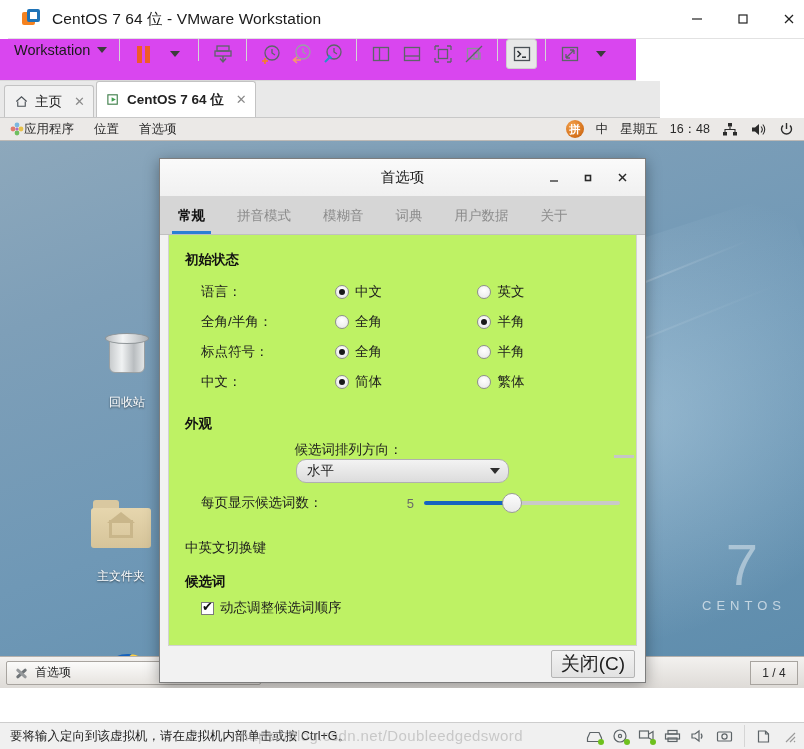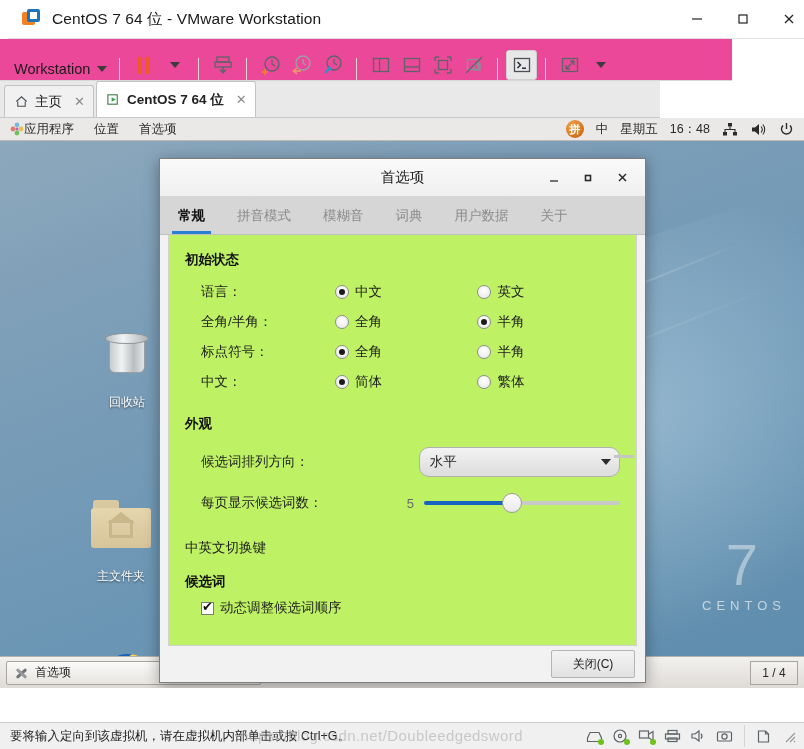--- a/index.html
+++ b/index.html
@@ -21,23 +21,23 @@
   .vm-logo .sq1 { position: absolute; left: 0; top: 3px; width: 13px; height: 13px; background: #f58220; border-radius: 2px; }
   .vm-logo .sq2 { position: absolute; left: 5px; top: 0px; width: 13px; height: 13px; border: 3px solid #1f73b7; border-radius: 2px; background: #fff; }
   .vm-title { margin-left: 10px; font-size: 15.5px; color: #1a1a1a; letter-spacing: .1px; }
   .vm-wctrls { margin-left: auto; display: flex; height: 100%; }
   .vm-wbtn { width: 46px; height: 100%; display: flex; align-items: center; justify-content: center;
              font-size: 14px; color: #222; }
   .vm-wbtn svg { display: block; }
 
   
   .vm-toolbar {
-    position: absolute; left: 0; top: 39px; width: 732px; height: 42px;
-    background: #ec4899; border-bottom: 1px solid #d8d8d8;
-    display: flex; align-items: flex-end; padding-left: 10px;
+    position: absolute; left: 0; top: 39px; width: 636px; height: 42px;
+    background: #d946ef; border-bottom: 1px solid #d8d8d8;
+    display: flex; align-items: flex-start; padding-left: 10px;
   }
   .tb-menu { font-size: 14.5px; color: #1a1a1a; padding: 3px 4px; display: flex; align-items: center; gap: 7px; }
   .caret { width: 0; height: 0; border-left: 5px solid transparent; border-right: 5px solid transparent;
            border-top: 6px solid #3c3c3c; }
   .tb-sep { width: 1px; height: 22px; background: #d5d5d5; margin: 0 8px; }
   .tb-btn { width: 31px; height: 30px; display: flex; align-items: center; justify-content: center; border-radius: 3px; }
   .tb-btn.active { background: #e8e8e8; border: 1px solid #cfcfcf; }
   .pause-ico { display: flex; gap: 3px; }
   .pause-ico i { display: block; width: 5px; height: 17px; background: #f05a28; }
 
@@ -200,21 +200,21 @@
   .track .knob { position: absolute; left: 45%; top: -8px; margin-left: -10px; width: 20px; height: 20px;
                  border-radius: 50%; background: linear-gradient(180deg,#fdfdfd,#e9e9e9); border: 1px solid #9b9b9b; }
   .sub-h { font-size: 13.5px; color: #1d1d1d; margin: 16px 0 4px 0; }
   .cb-row { display: flex; align-items: center; gap: 6px; padding-left: 16px; font-size: 13.5px; color: #1d1d1d; }
   .chk { width: 13px; height: 13px; border: 1px solid #7b7b7b; background: #fff; flex: none;
          position: relative; }
   .chk.on:after { content: "✔"; position: absolute; left: 0px; top: -4px; font-size: 13px; color: #111; }
   .dlg-foot { height: 36px; display: flex; align-items: flex-start; justify-content: flex-end; padding: 4px 10px 0 0; }
   .close-btn {
     width: 84px; height: 28px; background: linear-gradient(180deg,#f3f3f3,#e2e2e2);
-    border: 1px solid #b4b4b4; border-radius: 2px; font-size: 12px; color: #1d1d1d;
+    border: 1px solid #b4b4b4; border-radius: 2px; font-size: 19px; color: #1d1d1d;
     display: flex; align-items: center; justify-content: center;
   }
   .scroll-mark { position: absolute; right: 2px; top: 220px; width: 20px; height: 3px; background: #c6c6c6; }
 
   
   .vm-status {
     position: absolute; left: 0; bottom: 0; width: 804px; height: 27px;
     background: #f0f0f0; border-top: 1px solid #cdcdcd;
     display: flex; align-items: center; padding: 0 6px; font-size: 12.5px; color: #1d1d1d;
   }
@@ -529,21 +529,21 @@
             <span>简体</span>
           </label>
           <label class="opt">
             <span class="radio"></span>
             <span>繁体</span>
           </label>
         </div>
 
         <div class="sec-h" style="margin-top:18px;">外观</div>
 
-        <div class="row" style="height:42px;">
+        <div class="row" style="height:42px;flex-direction:column;">
           <div class="lab" style="width:248px;">候选词排列方向：</div>
           <div class="combo">
             <span class="cv">水平</span>
             <span class="ar"></span>
           </div>
         </div>
 
         <div class="row" style="height:40px;">
           <div class="lab" style="width:248px;">每页显示候选词数：</div>
           <div class="slider-wrap">

